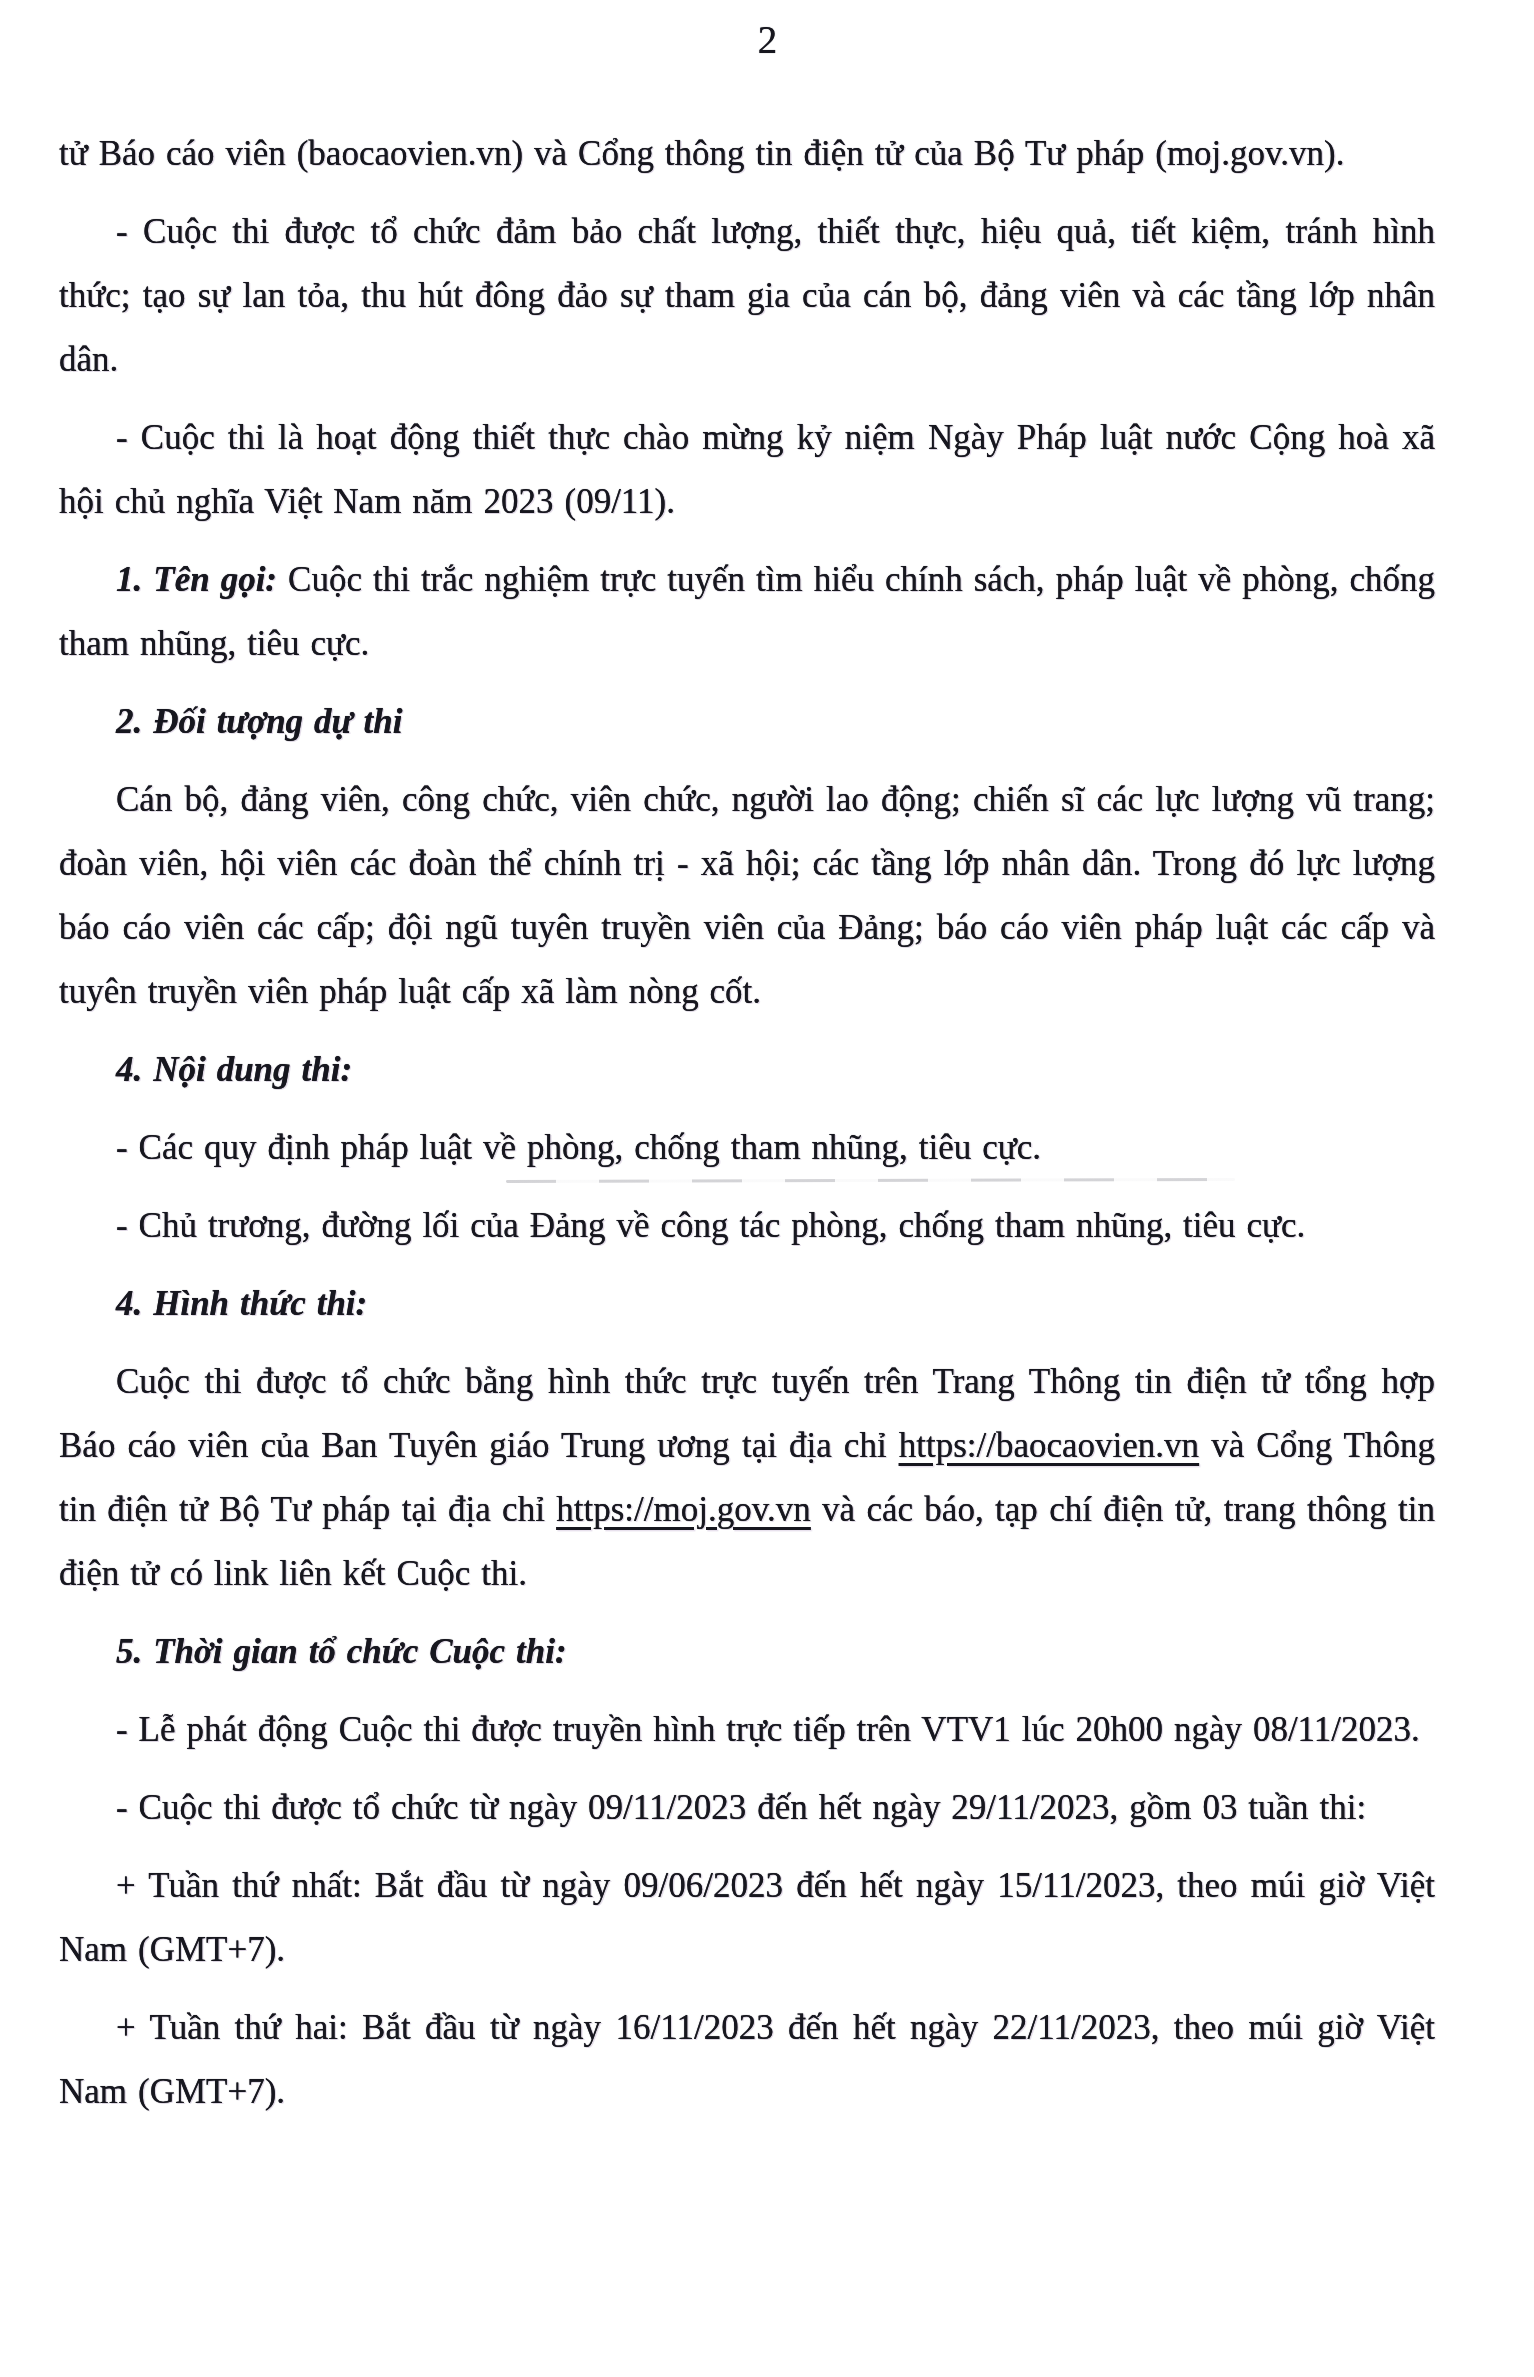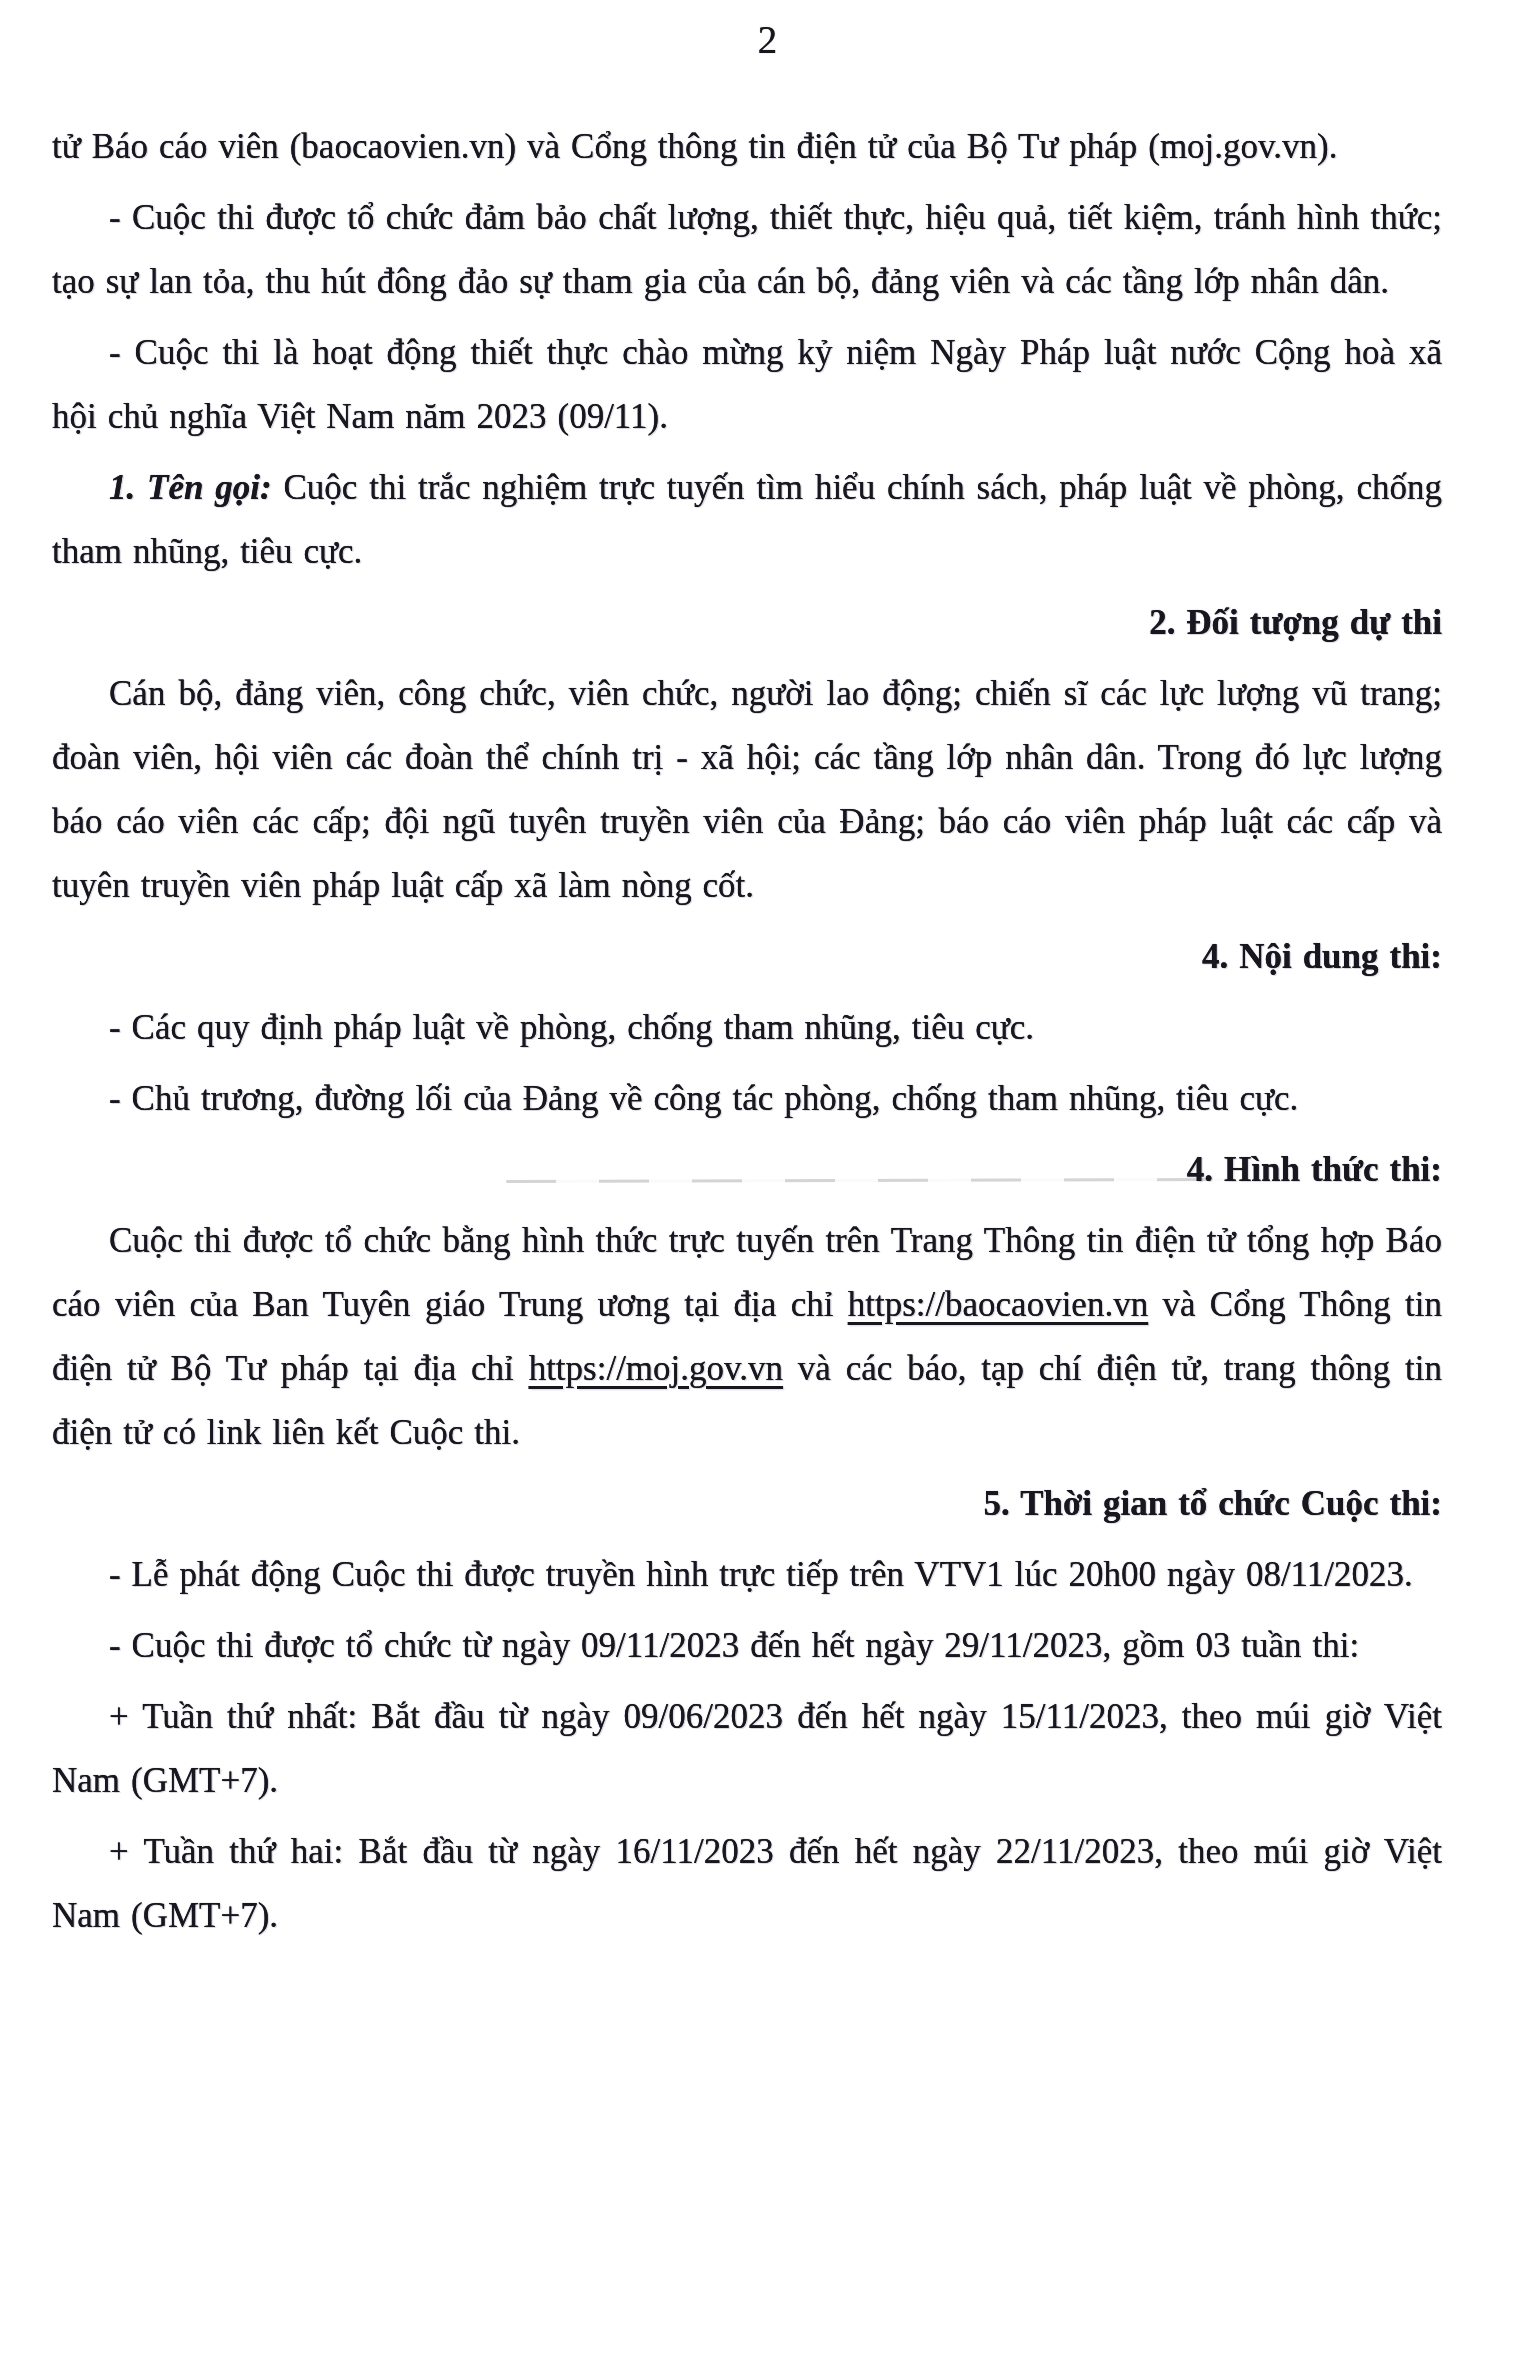--- a/index.html
+++ b/index.html
@@ -38,33 +38,34 @@
     width: 1404px;
     font-size: 35px;
     line-height: 64px;
     text-align: justify;
     color: #17171f;
     
     text-shadow: 0 0 0.7px currentColor, 1.4px 1.4px 0 rgba(90, 40, 130, 0.14);
     word-spacing: 2.2px;
   }
   .content p {
-    margin: 7px;
+    margin: 14px;
     text-indent: 57px;
   }
   .content p.cont {
     text-indent: 0;
   }
   .h-bold {
     font-weight: bold;
     text-align: left;
   }
   .h-bi {
     font-weight: bold;
-    text-align: right;
+    font-style: italic;
+    text-align: left;
   }
   .lead {
     font-weight: bold;
     font-style: italic;
   }
   .doc-link {
     color: inherit;
     text-decoration: underline;
     text-decoration-thickness: 2.5px;
     text-underline-offset: 5.7px;

